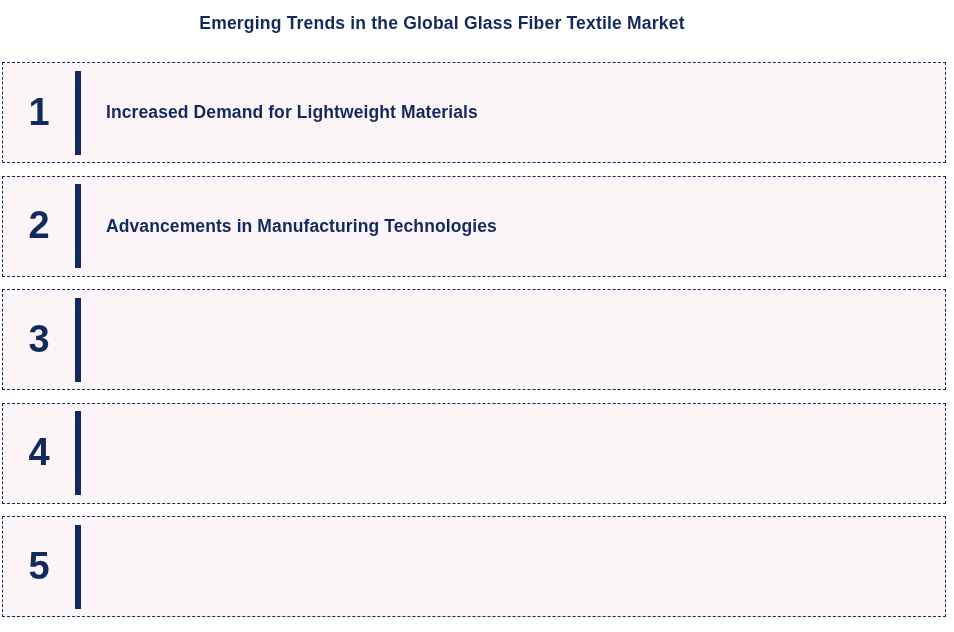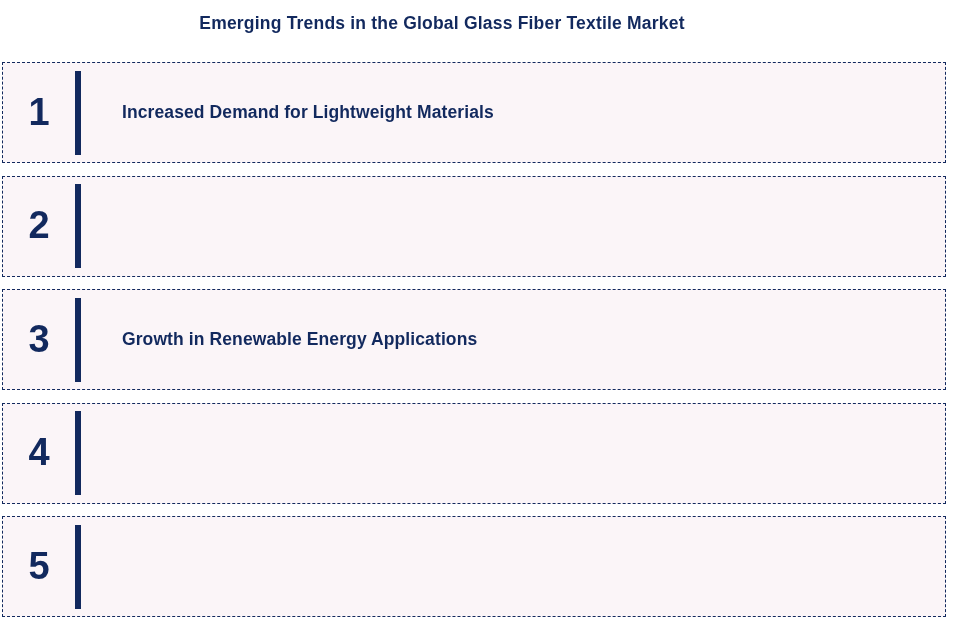--- a/index.html
+++ b/index.html
@@ -80,47 +80,46 @@
   }
 
   .trend-label {
     flex: 1 1 auto;
     padding-left: 25px;
     font-size: 17.5px;
     font-weight: bold;
     color: #12295e;
     letter-spacing: 0.1px;
     white-space: nowrap;
-    margin-left: 16px;
   }
 </style>
 </head>
 <body>
 
 <div class="page">
 
   <div class="title">Emerging Trends in the Global Glass Fiber Textile Market</div>
 
   <div class="trend-list">
 
     <div class="trend-card">
       <div class="trend-number">1</div>
       <div class="trend-bar"></div>
       <div class="trend-label">Increased Demand for Lightweight Materials</div>
     </div>
 
     <div class="trend-card">
       <div class="trend-number">2</div>
       <div class="trend-bar"></div>
+      <div class="trend-label">Advancements in Manufacturing Technologies</div>
     </div>
 
     <div class="trend-card">
       <div class="trend-number">3</div>
       <div class="trend-bar"></div>
-      <div class="trend-label">Growth in Renewable Energy Applications</div>
     </div>
 
     <div class="trend-card">
       <div class="trend-number">4</div>
       <div class="trend-bar"></div>
     </div>
 
     <div class="trend-card">
       <div class="trend-number">5</div>
       <div class="trend-bar"></div>

